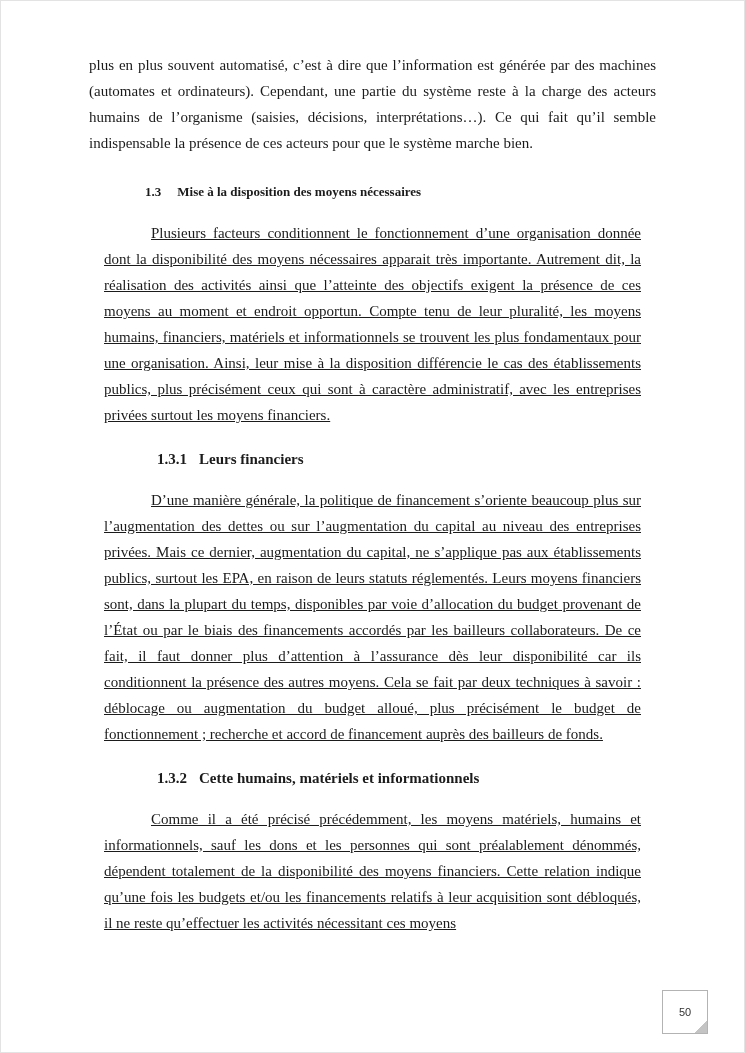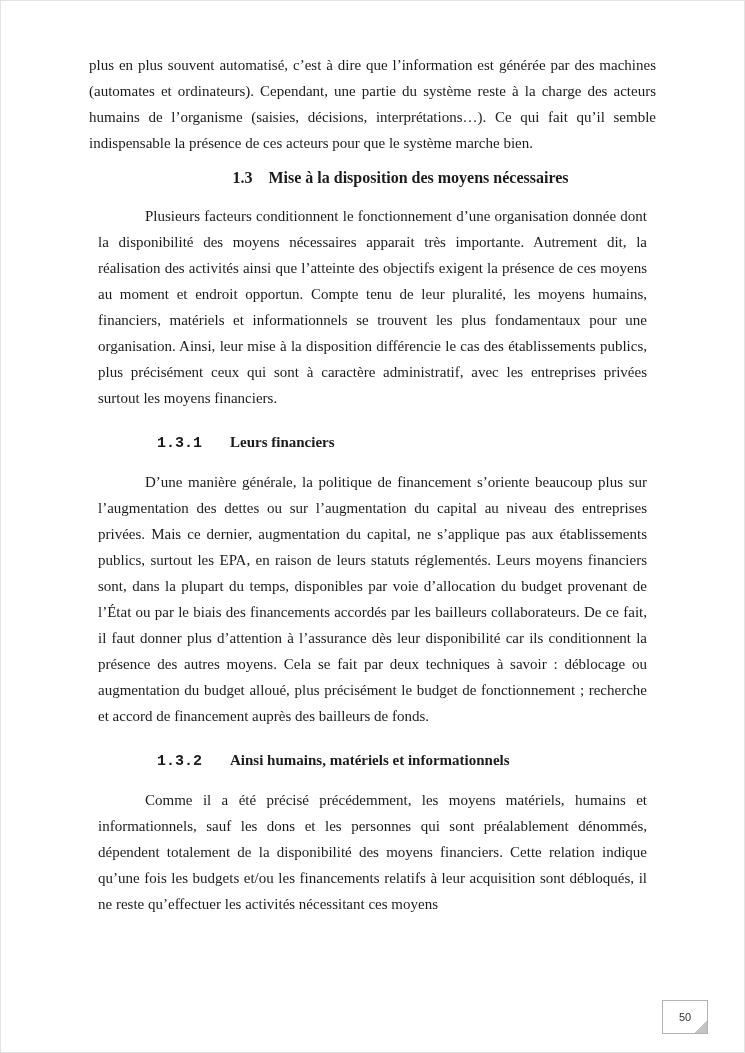--- a/index.html
+++ b/index.html
@@ -15,44 +15,44 @@
   }
   .page-content {
     position: absolute;
     top: 52px;
     left: 89px;
     width: 567px;
     font-size: 15px;
     line-height: 26px;
     text-align: justify;
   }
-  p.body-para { text-indent: 47px; margin: 9px; }
+  p.body-para { text-indent: 47px; margin: 15px; text-decoration: underline; }
   p.no-indent { text-indent: 0; margin: 0; }
   .sec-heading {
     font-weight: bold;
-    font-size: 16px;
+    font-size: 13px;
     line-height: 26px;
-    text-align: center;
-    margin: 9px 0 12px 56px;
+    text-align: left;
+    margin: 23px 0 12px 56px;
   }
   .subsec-heading {
     font-weight: bold;
     font-size: 15px;
     line-height: 26px;
     text-align: left;
     margin: 18px 0 12px 68px;
   }
   .sec-heading .h-num { display: inline-block; margin-right: 16px; }
-  .subsec-heading .h-num { display: inline-block; margin-right: 28px; font-family: Liberation Mono, monospace; }
+  .subsec-heading .h-num { display: inline-block; margin-right: 12px; }
   .page-num-box {
     position: absolute;
     right: 37px;
     bottom: 19px;
     width: 46px;
-    height: 34px;
+    height: 44px;
     border: 1px solid #b3b3b3;
     background: #ffffff;
     font-family: "Liberation Sans", sans-serif;
     font-size: 11px;
     color: #333333;
     display: flex;
     align-items: center;
     justify-content: center;
   }
   .corner-fold {
@@ -77,21 +77,21 @@
 
   <p class="body-para">Plusieurs facteurs conditionnent le fonctionnement d’une organisation donnée dont la disponibilité des moyens nécessaires apparait très importante. Autrement dit, la réalisation des activités ainsi que l’atteinte des objectifs exigent la présence de ces moyens au moment et endroit opportun. Compte tenu de leur pluralité, les moyens humains, financiers, matériels et informationnels se trouvent les plus fondamentaux pour une organisation. Ainsi, leur mise à la disposition différencie le cas des établissements publics, plus précisément ceux qui sont à caractère administratif, avec les entreprises privées surtout les moyens financiers.</p>
 
   <h3 class="subsec-heading">
     <span class="h-num">1.3.1</span><span>Leurs financiers</span>
   </h3>
 
   <p class="body-para">D’une manière générale, la politique de financement s’oriente beaucoup plus sur l’augmentation des dettes  ou sur l’augmentation du capital au niveau des entreprises privées. Mais ce dernier, augmentation du capital, ne s’applique pas aux établissements publics, surtout les EPA, en raison de leurs statuts réglementés.  Leurs moyens financiers sont, dans la plupart du temps,  disponibles par voie d’allocation du budget provenant de l’État ou par le biais des financements accordés par les bailleurs collaborateurs. De ce fait, il faut donner plus d’attention à l’assurance dès leur disponibilité car ils conditionnent la présence des autres moyens. Cela se fait par deux techniques à savoir : déblocage ou augmentation du budget alloué, plus précisément le budget de fonctionnement ; recherche et accord de financement auprès des bailleurs de fonds.</p>
 
   <h3 class="subsec-heading">
-    <span class="h-num">1.3.2</span><span>Ainsi humains, matériels et informationnels</span>
+    <span class="h-num">1.3.2</span><span>Cette humains, matériels et informationnels</span>
   </h3>
 
   <p class="body-para">Comme il a été précisé précédemment, les moyens matériels, humains et informationnels, sauf les dons et les personnes qui sont préalablement dénommés, dépendent totalement de la disponibilité des moyens financiers. Cette relation  indique qu’une fois les budgets et/ou les financements relatifs à leur acquisition sont débloqués, il ne reste qu’effectuer les activités nécessitant ces moyens</p>
 
 </main>
 
 <div class="page-num-box">
   <span>50</span>
   <span class="corner-fold"></span>
 </div>

